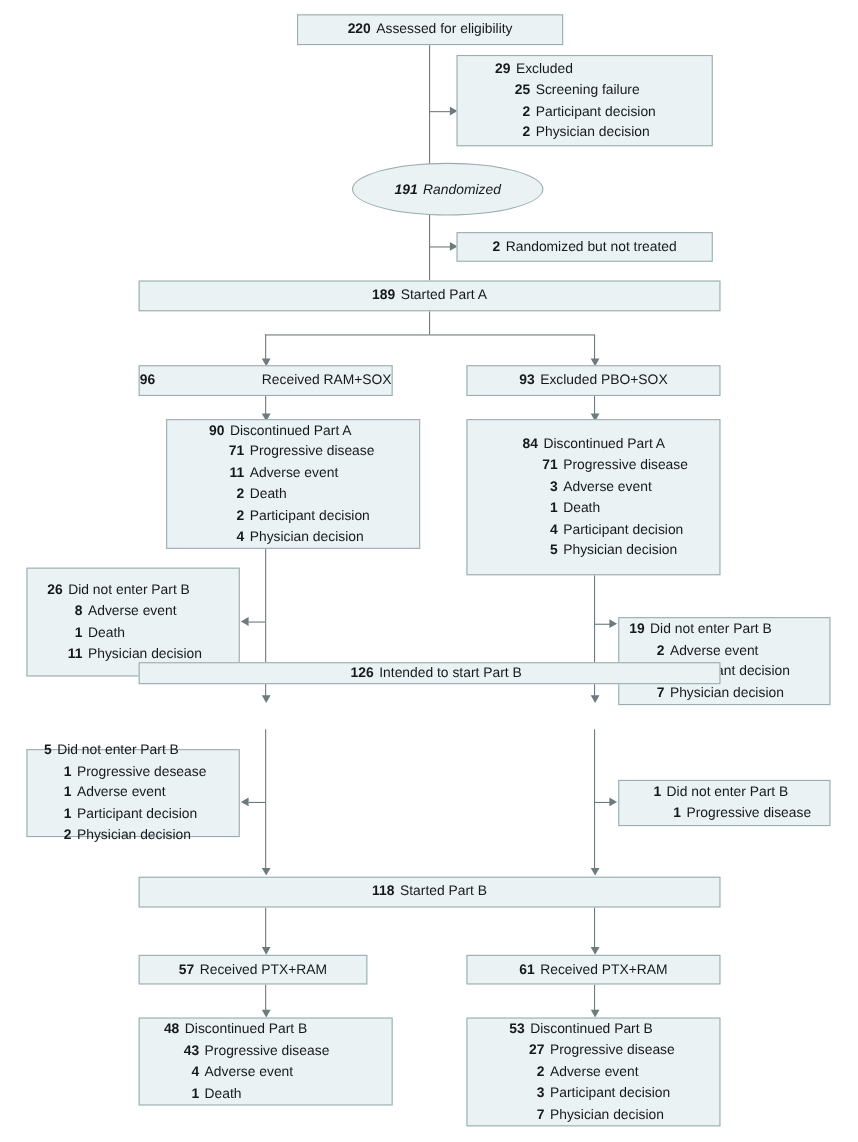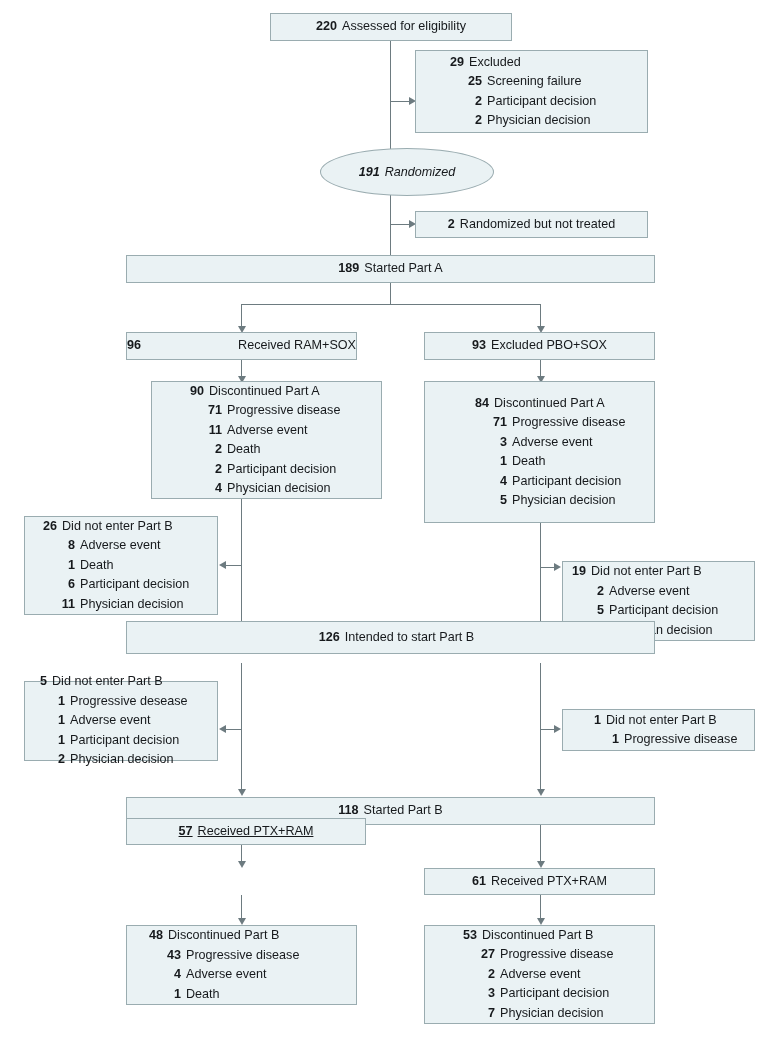--- a/index.html
+++ b/index.html
@@ -224,35 +224,34 @@
       <span class="line sub"><span class="num">4</span><span class="lbl">Participant decision</span></span>
       <span class="line sub"><span class="num">5</span><span class="lbl">Physician decision</span></span>
     </div>
   </div>
 
   <div class="node listbox" style="left:24px; top:516px; width:194px; height:99px; padding-left:10px;">
     <div class="lines">
       <span class="line"><span class="num">26</span><span class="lbl">Did not enter Part B</span></span>
       <span class="line sub"><span class="num">8</span><span class="lbl">Adverse event</span></span>
       <span class="line sub"><span class="num">1</span><span class="lbl">Death</span></span>
-      <span class="line sub"><span class="num">6</span><span class="lbl">Participant decision</span></span>
       <span class="line sub"><span class="num">11</span><span class="lbl">Physician decision</span></span>
     </div>
   </div>
 
   <div class="node listbox" style="left:562px; top:528px; width:193px; height:80px; padding-left:1px;margin-top:33px;">
     <div class="lines">
       <span class="line"><span class="num">19</span><span class="lbl">Did not enter Part B</span></span>
       <span class="line sub"><span class="num">2</span><span class="lbl">Adverse event</span></span>
       <span class="line sub"><span class="num">5</span><span class="lbl">Participant decision</span></span>
       <span class="line sub"><span class="num">7</span><span class="lbl">Physician decision</span></span>
     </div>
   </div>
 
-  <div class="node center" style="left:126px; top:621px; width:529px; height:33px;padding-left:12px;">
+  <div class="node center" style="left:126px; top:602px; width:529px; height:20px;padding-left:12px;">
     <span class="num">126</span>
       <span class="lbl">Intended to start Part B</span>
   </div>
 
   <div class="node listbox" style="left:24px; top:681px; width:194px; height:80px; ">
     <div class="lines">
       <span class="line"><span class="num">5</span><span class="lbl">Did not enter Part B</span></span>
       <span class="line sub"><span class="num">1</span><span class="lbl">Progressive desease</span></span>
       <span class="line sub"><span class="num">1</span><span class="lbl">Adverse event</span></span>
       <span class="line sub"><span class="num">1</span><span class="lbl">Participant decision</span></span>
@@ -265,21 +264,21 @@
       <span class="line"><span class="num">1</span><span class="lbl">Did not enter Part B</span></span>
       <span class="line sub"><span class="num">1</span><span class="lbl">Progressive disease</span></span>
     </div>
   </div>
 
   <div class="node center" style="left:126px; top:797px; width:529px; height:28px;">
     <span class="num">118</span>
       <span class="lbl">Started Part B</span>
   </div>
 
-  <div class="node center" style="left:126px; top:818px; width:240px; height:27px;text-decoration:underline;">
+  <div class="node center" style="left:126px; top:868px; width:208px; height:27px;">
     <span class="num">57</span>
       <span class="lbl">Received PTX+RAM</span>
   </div>
 
   <div class="node center" style="left:424px; top:868px; width:231px; height:27px;">
     <span class="num">61</span>
       <span class="lbl">Received PTX+RAM</span>
   </div>
 
   <div class="node listbox" style="left:126px; top:925px; width:231px; height:80px; padding-left:14px;">

